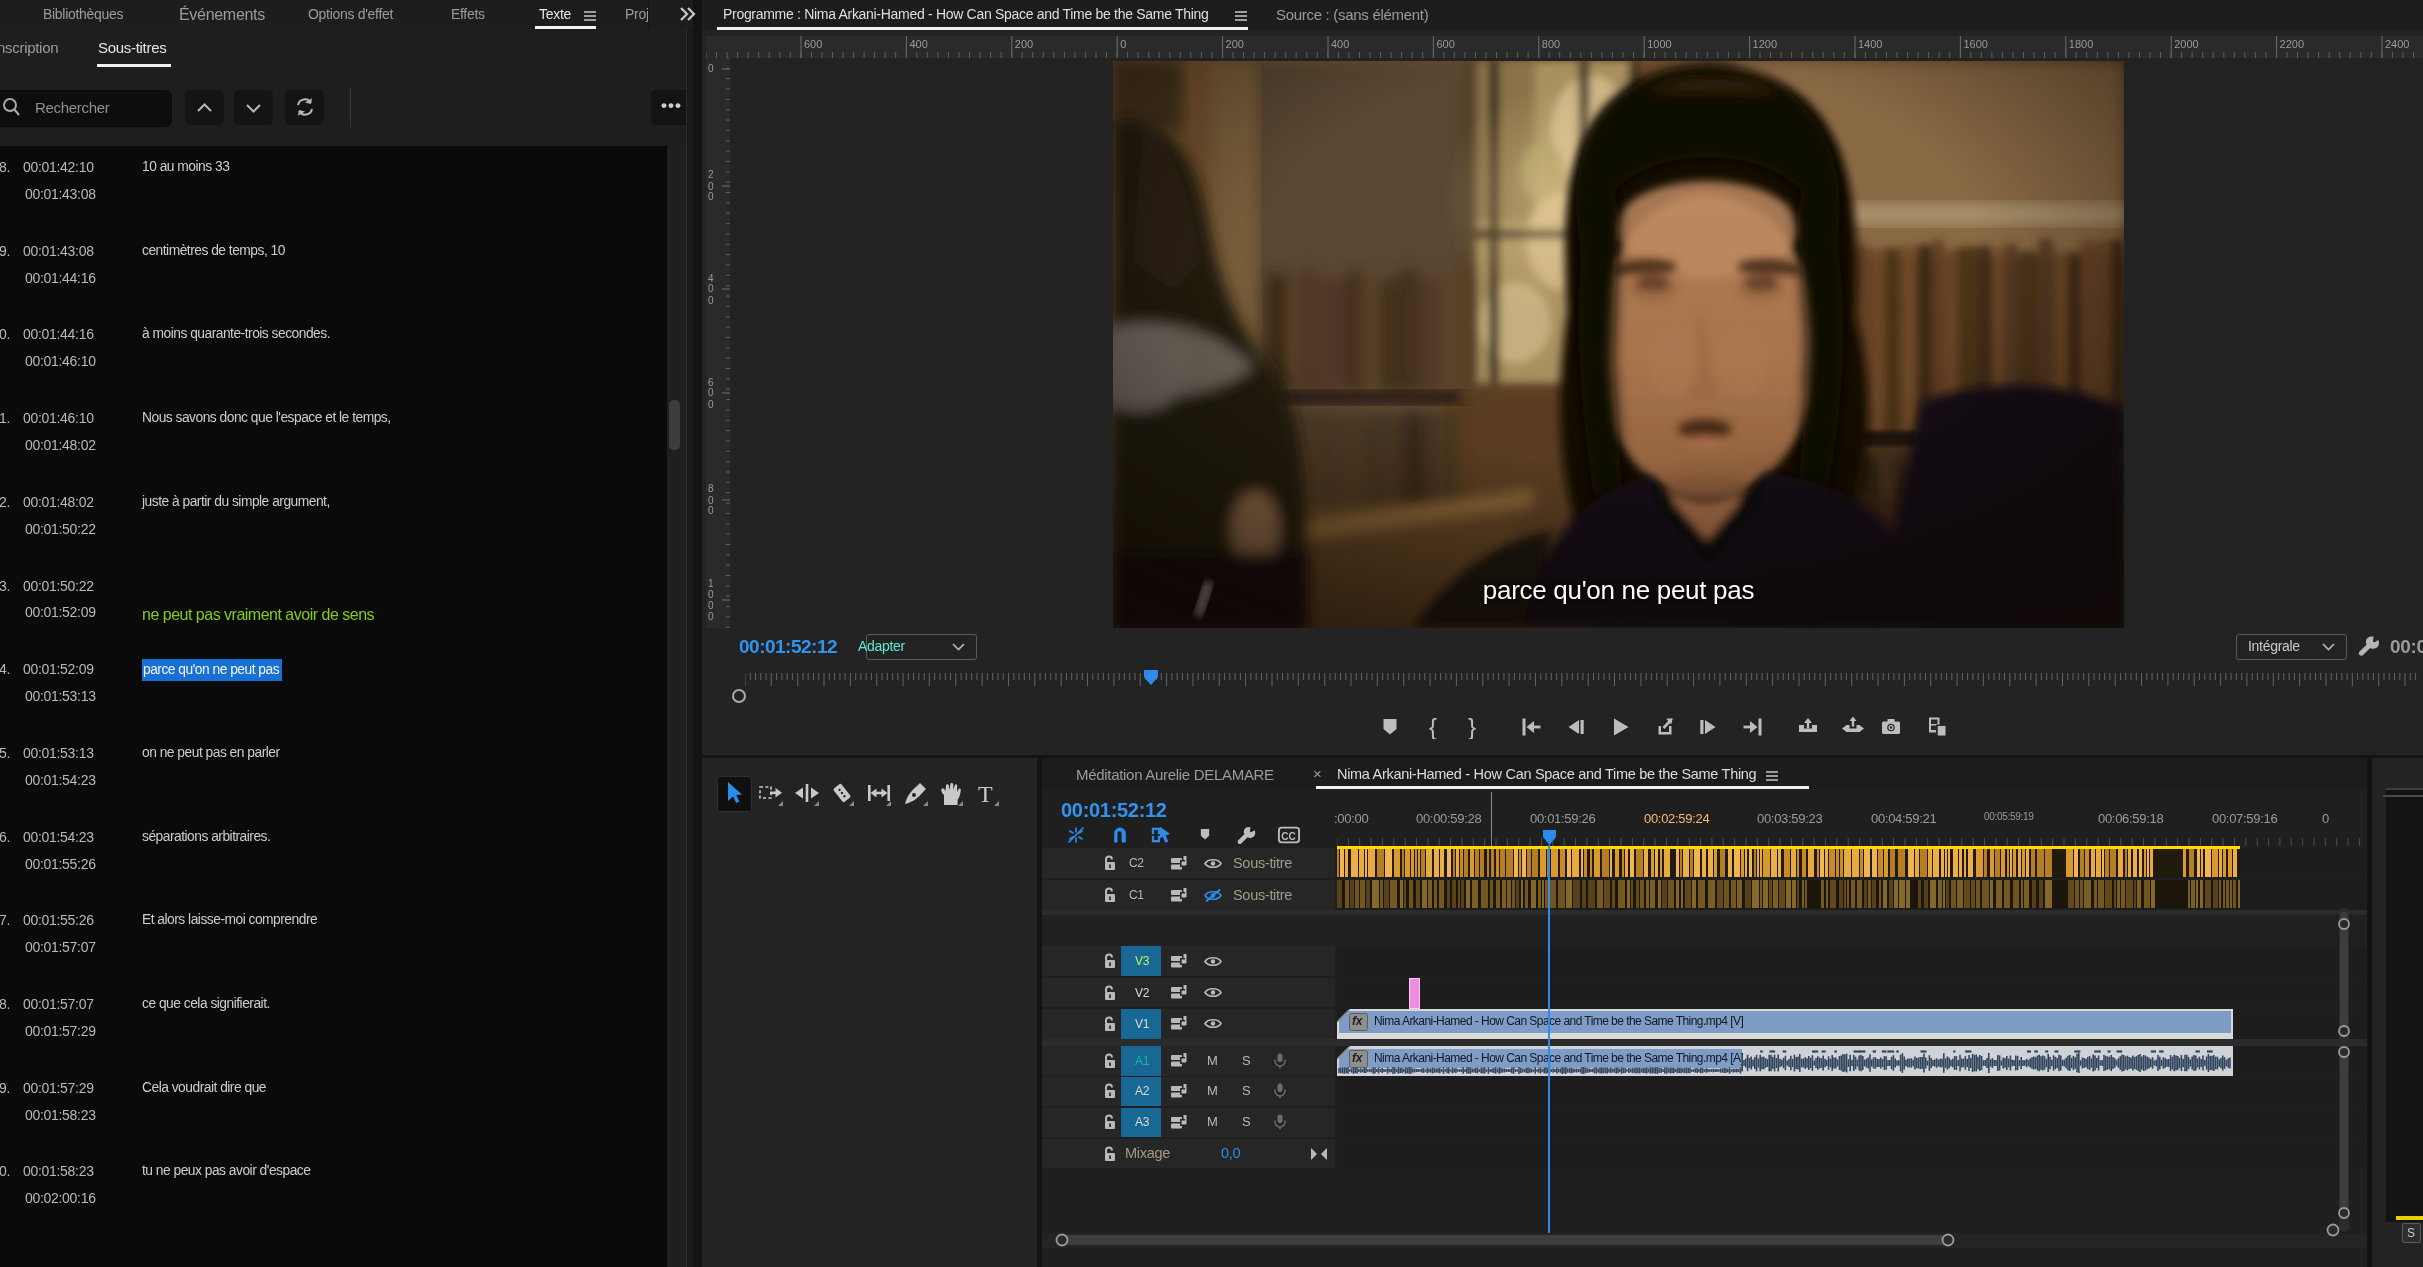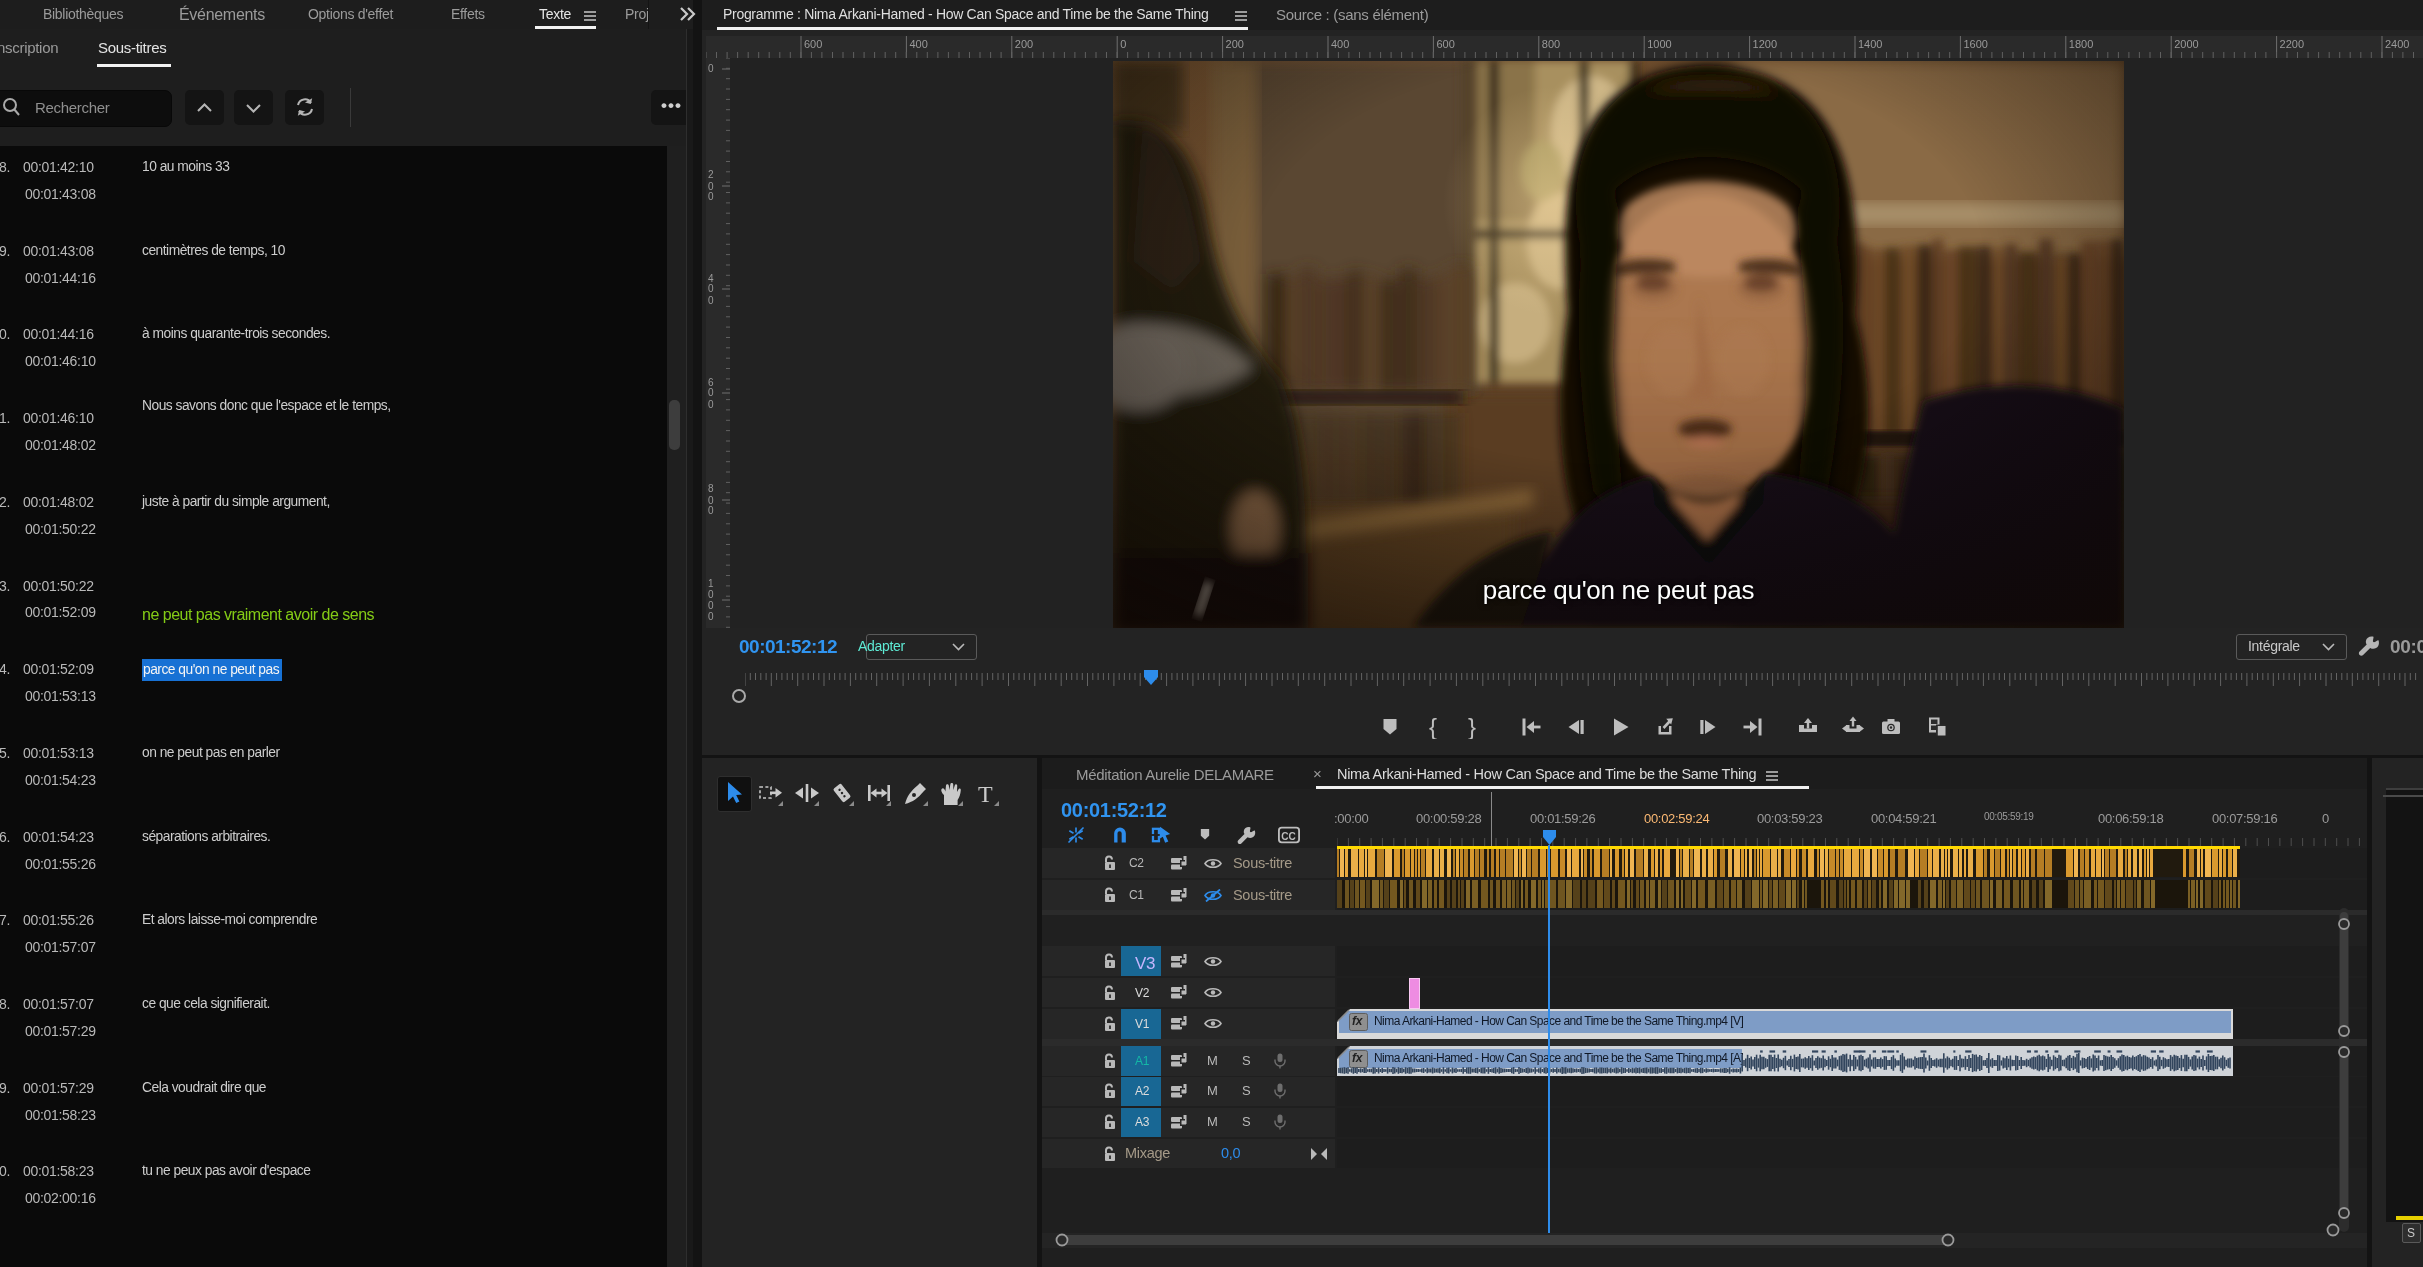--- a/index.html
+++ b/index.html
@@ -71,21 +71,21 @@
 <div class="tx" style="left:23px;top:243px;font-size:14px;color:#b9b9b9">00:01:43:08</div>
 <div class="tx" style="left:25px;top:270px;font-size:14px;color:#b9b9b9">00:01:44:16</div>
 <div class="tx" style="left:142px;top:243px;font-size:13.8px;letter-spacing:-0.5px;color:#cdcdcd">centimètres de temps, 10</div>
 <div class="tx" style="left:-40px;top:326px;width:50px;text-align:right;font-size:14px;color:#b9b9b9">70.</div>
 <div class="tx" style="left:23px;top:326px;font-size:14px;color:#b9b9b9">00:01:44:16</div>
 <div class="tx" style="left:25px;top:353px;font-size:14px;color:#b9b9b9">00:01:46:10</div>
 <div class="tx" style="left:142px;top:326px;font-size:13.8px;letter-spacing:-0.5px;color:#cdcdcd">à moins quarante-trois secondes.</div>
 <div class="tx" style="left:-40px;top:410px;width:50px;text-align:right;font-size:14px;color:#b9b9b9">71.</div>
 <div class="tx" style="left:23px;top:410px;font-size:14px;color:#b9b9b9">00:01:46:10</div>
 <div class="tx" style="left:25px;top:437px;font-size:14px;color:#b9b9b9">00:01:48:02</div>
-<div class="tx" style="left:142px;top:398px;font-size:13.8px;letter-spacing:-0.5px;color:#cdcdcd">Nous savons donc que l'espace et le temps,</div>
+<div class="tx" style="left:142px;top:410px;font-size:13.8px;letter-spacing:-0.5px;color:#cdcdcd">Nous savons donc que l'espace et le temps,</div>
 <div class="tx" style="left:-40px;top:494px;width:50px;text-align:right;font-size:14px;color:#b9b9b9">72.</div>
 <div class="tx" style="left:23px;top:494px;font-size:14px;color:#b9b9b9">00:01:48:02</div>
 <div class="tx" style="left:25px;top:521px;font-size:14px;color:#b9b9b9">00:01:50:22</div>
 <div class="tx" style="left:142px;top:494px;font-size:13.8px;letter-spacing:-0.5px;color:#cdcdcd">juste à partir du simple argument,</div>
 <div class="tx" style="left:-40px;top:578px;width:50px;text-align:right;font-size:14px;color:#b9b9b9">73.</div>
 <div class="tx" style="left:23px;top:578px;font-size:14px;color:#b9b9b9">00:01:50:22</div>
 <div class="tx" style="left:25px;top:604px;font-size:14px;color:#b9b9b9">00:01:52:09</div>
 <div class="tx" style="left:142px;top:606px;font-size:16px;letter-spacing:-0.5px;color:#84cc16">ne peut pas vraiment avoir de sens</div>
 <div class="tx" style="left:-40px;top:661px;width:50px;text-align:right;font-size:14px;color:#b9b9b9">74.</div>
 <div class="tx" style="left:23px;top:661px;font-size:14px;color:#b9b9b9">00:01:52:09</div>
@@ -1231,21 +1231,21 @@
   </svg>
 <div class="tx" style="left:1233px;top:886.5px;font-size:14.5px;color:#a59a88">Sous-titre</div>
 <div class="a" style="left:1337px;top:880px;width:1030px;height:30px;background:#1d1d1d"></div>
 <div class="a" style="left:1042px;top:946px;width:293px;height:30px;background:#262626"></div>
 <svg class="a" style="left:1103px;top:953.0px" width="14" height="16" viewBox="0 0 14 16">
     <path d="M2,7 L2,5 A4,4.2 0 0 1 10,4.6 L8,4.6 A2,2.2 0 0 0 4,5 L4,7" fill="#b9b9b9"></path>
     <rect x="2" y="7" width="10" height="8" rx="1" fill="#b9b9b9"></rect>
     <rect x="6" y="9.5" width="2" height="3.5" fill="#3a3a3a"></rect>
   </svg>
 <div class="a" style="left:1121px;top:946px;width:40px;height:30px;background:#186794"></div>
-<div class="tx" style="left:1135px;top:954.0px;font-size:17px;color:#c4b5fd">V3</div>
+<div class="tx" style="left:1135px;top:954.0px;font-size:12px;color:#bef264">V3</div>
 <svg class="a" style="left:1171px;top:953.5px" width="17" height="15" viewBox="0 0 17 15">
     <rect x="0" y="2" width="11" height="5" rx="1" fill="#b9b9b9"></rect>
     <rect x="0" y="8.5" width="11" height="5" rx="1" fill="#b9b9b9"></rect>
     <rect x="12.5" y="0" width="3" height="9" fill="#b9b9b9"></rect>
     <rect x="9" y="4" width="5" height="7" fill="#262626"></rect>
     <rect x="10.5" y="5.5" width="4.5" height="4" fill="#b9b9b9"></rect>
   </svg>
 <svg class="a" style="left:1204px;top:954.5px" width="18" height="13" viewBox="0 0 18 13">
     <path d="M1,6.5 C4,1.5 14,1.5 17,6.5 C14,11.5 4,11.5 1,6.5 Z" fill="none" stroke="#b9b9b9" stroke-width="1.6"></path>
     <circle cx="9" cy="6.5" r="2.2" fill="#b9b9b9"></circle>

